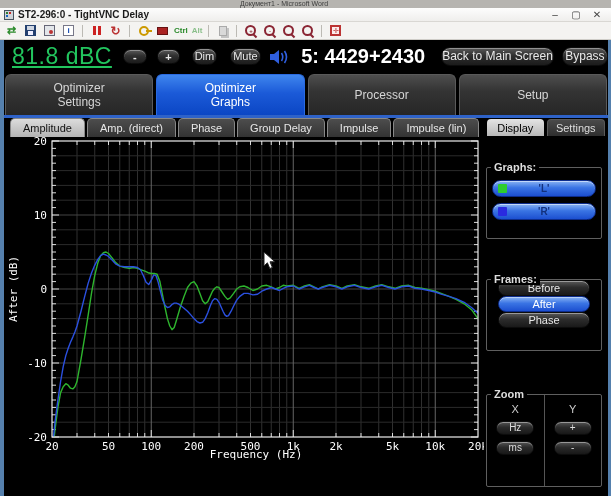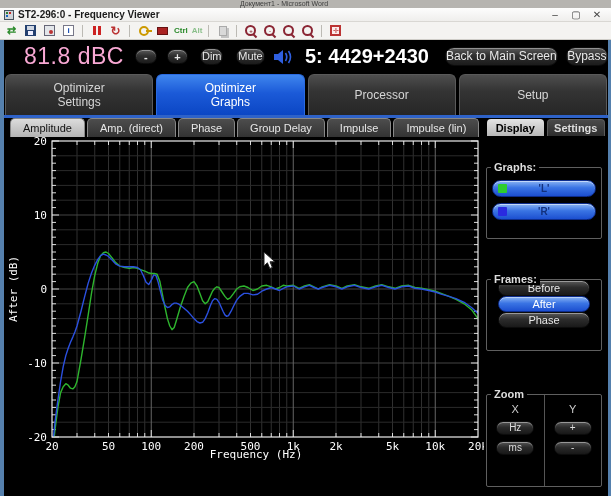--- a/index.html
+++ b/index.html
@@ -33,21 +33,21 @@
   .ic-cad{width:11px;height:8px;background:#a22;border:1px solid #611;box-sizing:border-box;}
   .keytxt{font-size:8px;font-weight:bold;color:#2a8a2a;}
   .keytxt.dim{color:#8abf8a;}
   .ic-clip{width:8px;height:10px;background:#d9d9d9;border:1px solid #aaa;box-sizing:border-box;box-shadow:2px 2px 0 #c4c4c4;}
   .ic-mag{width:7px;height:7px;border:2px solid #8a2533;border-radius:50%;position:relative;color:#8a2533;font-size:6px;font-weight:bold;display:flex;align-items:center;justify-content:center;}
   .ic-mag::after{content:"";position:absolute;left:6px;top:6px;width:5px;height:2px;background:#8a2533;transform:rotate(45deg);transform-origin:left center;}
   .ic-full{width:11px;height:11px;border:2px solid #b33;box-sizing:border-box;background:#fbecec;color:#b33;font-size:7px;display:flex;align-items:center;justify-content:center;}
   
   .vnc-content{position:absolute;left:0;top:32px;width:611px;height:456px;background:#000;border-left:4px solid #5580ad;border-right:3px solid #5580ad;box-sizing:border-box;}
   .control-bar{display:flex;align-items:center;height:33px;color:#fff;}
-  .db-level{font-size:23px;color:#f9a8d4;margin-left:20px;letter-spacing:.5px;white-space:nowrap;}
+  .db-level{font-size:23px;color:#22c55e;margin-left:8px;letter-spacing:.5px;white-space:nowrap;text-decoration:underline;}
   button{appearance:none;-webkit-appearance:none;border:none;background:none;padding:0;font-family:"Liberation Sans",sans-serif;cursor:pointer;}
   .pill{border-radius:9px;background:linear-gradient(#5a5a5a,#2f2f2f 45%,#1b1b1b);border:1px solid #0c0c0c;box-shadow:inset 0 1px 0 rgba(255,255,255,.35);color:#e8e8e8;font-size:11px;height:17px;line-height:15px;text-align:center;white-space:nowrap;}
   .p-minus,.p-plus{width:27px;height:15px;margin-left:11px;font-weight:bold;}
   .p-plus{margin-left:10px;}
   .p-dim{width:28px;margin-left:12px;}
   .p-mute{width:36px;margin-left:13px;}
   .speaker{margin-left:8px;display:flex;align-items:center;}
   .preset{font-size:20px;font-weight:bold;margin-left:10px;white-space:nowrap;}
   .p-back{width:124px;height:19px;margin-left:16px;font-size:12px;}
   .p-bypass{width:53px;height:19px;margin-left:8px;font-size:12px;}
@@ -62,21 +62,21 @@
   .pt-bar{margin:4px 3px 3px 4px;height:18px;border-radius:4px;background:linear-gradient(#7a7a7a,#555 45%,#484848);border:1px solid #999;color:#eee;font-size:11px;display:flex;align-items:center;justify-content:center;box-sizing:border-box;cursor:pointer;}
   .graph-tabs{display:flex;gap:2px;margin-left:6px;height:19px;}
   .gtab{padding:0 12px;background:linear-gradient(#4d4d4d,#333);border:1px solid #888;border-bottom:none;border-radius:5px 5px 0 0;color:#e8e8e8;font-size:11px;line-height:18px;cursor:pointer;white-space:nowrap;}
   .gtab.active{background:linear-gradient(#dcdcdc,#b4b4b4);color:#111;}
   .plot{position:relative;width:480px;height:332px;}
   #chart{position:absolute;left:0;top:0;}
   #chart text{font-family:"DejaVu Sans Mono",monospace;fill:#fff;font-size:11px;}
   
   .right-panel{flex:1;position:relative;background:#000;}
   .rp-tabs{position:absolute;top:1px;left:3px;right:3px;display:flex;gap:3px;height:17px;}
-  .rtab{flex:1;font-size:11px;border-radius:4px 4px 0 0;display:flex;align-items:center;justify-content:center;cursor:pointer;font-weight:bold;}
+  .rtab{flex:1;font-size:11px;border-radius:4px 4px 0 0;display:flex;align-items:center;justify-content:center;cursor:pointer;}
   .rtab.active{background:linear-gradient(#e4e4e4,#b8b8b8);color:#000;}
   .rtab.inactive{background:linear-gradient(#4a4a4a,#2e2e2e);color:#ddd;border:1px solid #5a5a5a;border-bottom:none;box-sizing:border-box;}
   .fs{position:absolute;left:2px;width:116px;border:1px solid #5f5f5f;border-radius:2px;box-sizing:border-box;}
   .fs-legend{position:absolute;top:-7px;left:4px;background:#000;padding:0 3px;color:#ddd;font-size:11px;font-weight:bold;}
   .fs-graphs{top:49px;height:72px;}
   .fs-frames{top:161px;height:72px;}
   .fs-zoom{top:276px;height:93px;}
   .lr-pill{position:relative;display:block;width:104px;height:17px;margin:0 auto;border-radius:9px;background:linear-gradient(#8ab4f4,#3a74e4 45%,#1c4fd0);border:1px solid #0d2c8c;box-shadow:inset 0 1px 0 rgba(255,255,255,.5);color:#12307d;font-size:10px;font-weight:bold;line-height:15px;text-align:center;}
   .lr-pill .sw{position:absolute;left:5px;top:3px;width:9px;height:9px;border-radius:1px;}
   .m-t1{margin-top:12px;} .m-t2{margin-top:6px;}
@@ -95,21 +95,21 @@
 <div class="screen">
 
   <div class="word-strip">
     <span class="word-title">Документ1 - Microsoft Word</span>
   </div>
 
   <div class="vnc-window">
 
     <div class="titlebar">
       <span class="vnc-ico"></span>
-      <span class="titletext">ST2-296:0 - Frequency Viewer</span>
+      <span class="titletext">ST2-296:0 - TightVNC Delay</span>
       <div class="winbtns">
         <span>–</span>
         <span>▢</span>
         <span>✕</span>
       </div>
     </div>
 
     <div class="tb">
       <span class="ti">
           <span class="ic-conn">⇄</span>

